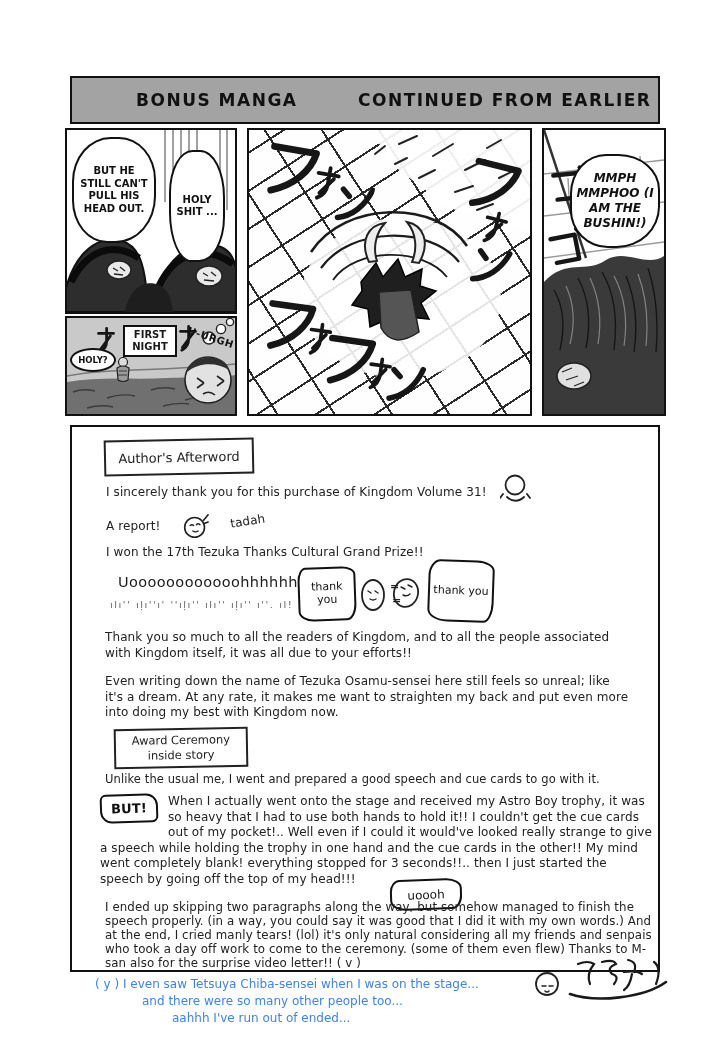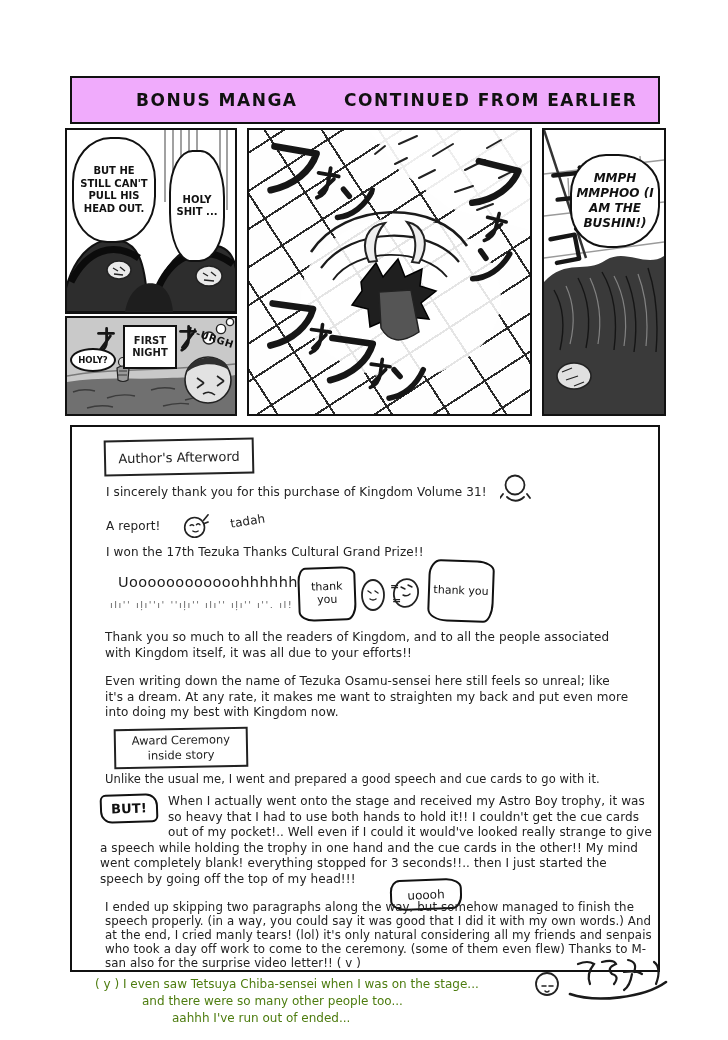--- a/index.html
+++ b/index.html
@@ -3,39 +3,39 @@
 <meta charset="utf-8">
 <style>
   html,body{margin:0;padding:0;}
   body{
     width:728px;height:1040px;background:#ffffff;position:relative;
     font-family:"DejaVu Sans",sans-serif;color:#1a1a1a;overflow:hidden;
     -webkit-font-smoothing:antialiased;
   }
   .abs{position:absolute;}
   
-  .hdr{left:70px;top:76px;width:586px;height:44px;border:2.5px solid #111;background:#f0abfc;}
+  .hdr{left:70px;top:76px;width:586px;height:44px;border:2.5px solid #111;background:#a3a3a3;}
   .hdr span{position:absolute;top:12px;font-size:17px;font-weight:bold;letter-spacing:1.5px;color:#111;}
   .hdr .hl{left:64px;}
-  .hdr .hr{left:272px;}
+  .hdr .hr{left:286px;}
   
   .panel{position:absolute;border:2px solid #111;background:#fff;overflow:hidden;}
   #panel-tl{left:65px;top:128px;width:168px;height:182px;}
   #panel-bl{left:65px;top:316px;width:168px;height:96px;background:#c9c9c9;}
   #panel-mid{left:247px;top:128px;width:281px;height:284px;}
   #panel-r{left:542px;top:128px;width:120px;height:284px;}
   .bubble{
     position:absolute;background:#fff;border:2px solid #111;display:flex;
     align-items:center;justify-content:center;text-align:center;
     font-weight:bold;line-height:1.25;padding:4px;box-sizing:border-box;color:#111;
   }
   #b-tl-left{left:5px;top:7px;width:84px;height:106px;font-size:10px;border-radius:46% 44% 48% 42%/42% 40% 44% 40%;}
   #b-tl-right{left:102px;top:20px;width:56px;height:112px;font-size:10px;border-radius:42% 44% 46% 40%/38% 42% 40% 44%;}
   #cap-first{left:56px;top:7px;width:46px;font-size:10px;background:#fff;border:2px solid #111;
-    text-align:center;font-weight:bold;line-height:1.2;padding:8px 2px;}
+    text-align:center;font-weight:bold;line-height:1.2;padding:2px 2px;}
   #b-shin{left:3px;top:30px;width:46px;height:24px;font-size:8.5px;border-radius:50%;padding:1px;}
   #groan{left:120px;top:14px;font-size:10px;font-weight:bold;transform:rotate(18deg);letter-spacing:.5px;color:#111;}
   .sfx{position:absolute;}
   #mid-speech{left:176px;top:148px;width:96px;font-size:10px;font-weight:bold;font-style:italic;
     text-align:center;line-height:1.35;color:#111;}
   #b-r{left:26px;top:24px;width:90px;height:94px;font-size:12px;font-style:italic;
     border-radius:40% 46% 48% 42%/42% 38% 44% 40%;}
   .bricks{position:absolute;left:-45%;top:-45%;width:190%;height:190%;
     transform:rotate(-33deg);background-color:#fefefe;
     background-image:
@@ -64,21 +64,21 @@
   #aw-p3{left:33px;top:345px;font-size:11.5px;white-space:nowrap;}
   #aw-pbut{left:28px;top:367px;width:553px;}
   #but-bubble{float:left;width:54px;height:25px;border:2.5px solid #111;border-radius:6px 12px 6px 12px;
     margin:0 10px 3px 0;display:flex;align-items:center;justify-content:center;
     font-size:13px;font-weight:bold;transform:rotate(-2deg);background:#fff;color:#111;}
   #uoooh{left:318px;top:452px;width:68px;height:27px;border:2.5px solid #111;
     border-radius:10px 16px 10px 16px/12px 10px 14px 10px;transform:rotate(-2deg);
     display:flex;align-items:center;justify-content:center;font-size:12px;background:#fff;color:#111;}
   #aw-p4{left:33px;top:473px;width:553px;font-size:11.8px;line-height:14px;}
   
-  .fl{position:absolute;font-size:12px;color:#4d7c0f;}
+  .fl{position:absolute;font-size:12px;color:#3b82f6;}
   #f1{left:95px;top:977px;}
   #f2{left:142px;top:994px;}
   #f3{left:172px;top:1011px;}
 </style>
 </head>
 <body>
 
 <svg width="0" height="0" style="position:absolute" aria-hidden="true">
   <defs>
     <g id="k-fu" stroke="#161616" stroke-width="5.5" fill="none" stroke-linecap="round" stroke-linejoin="round">

